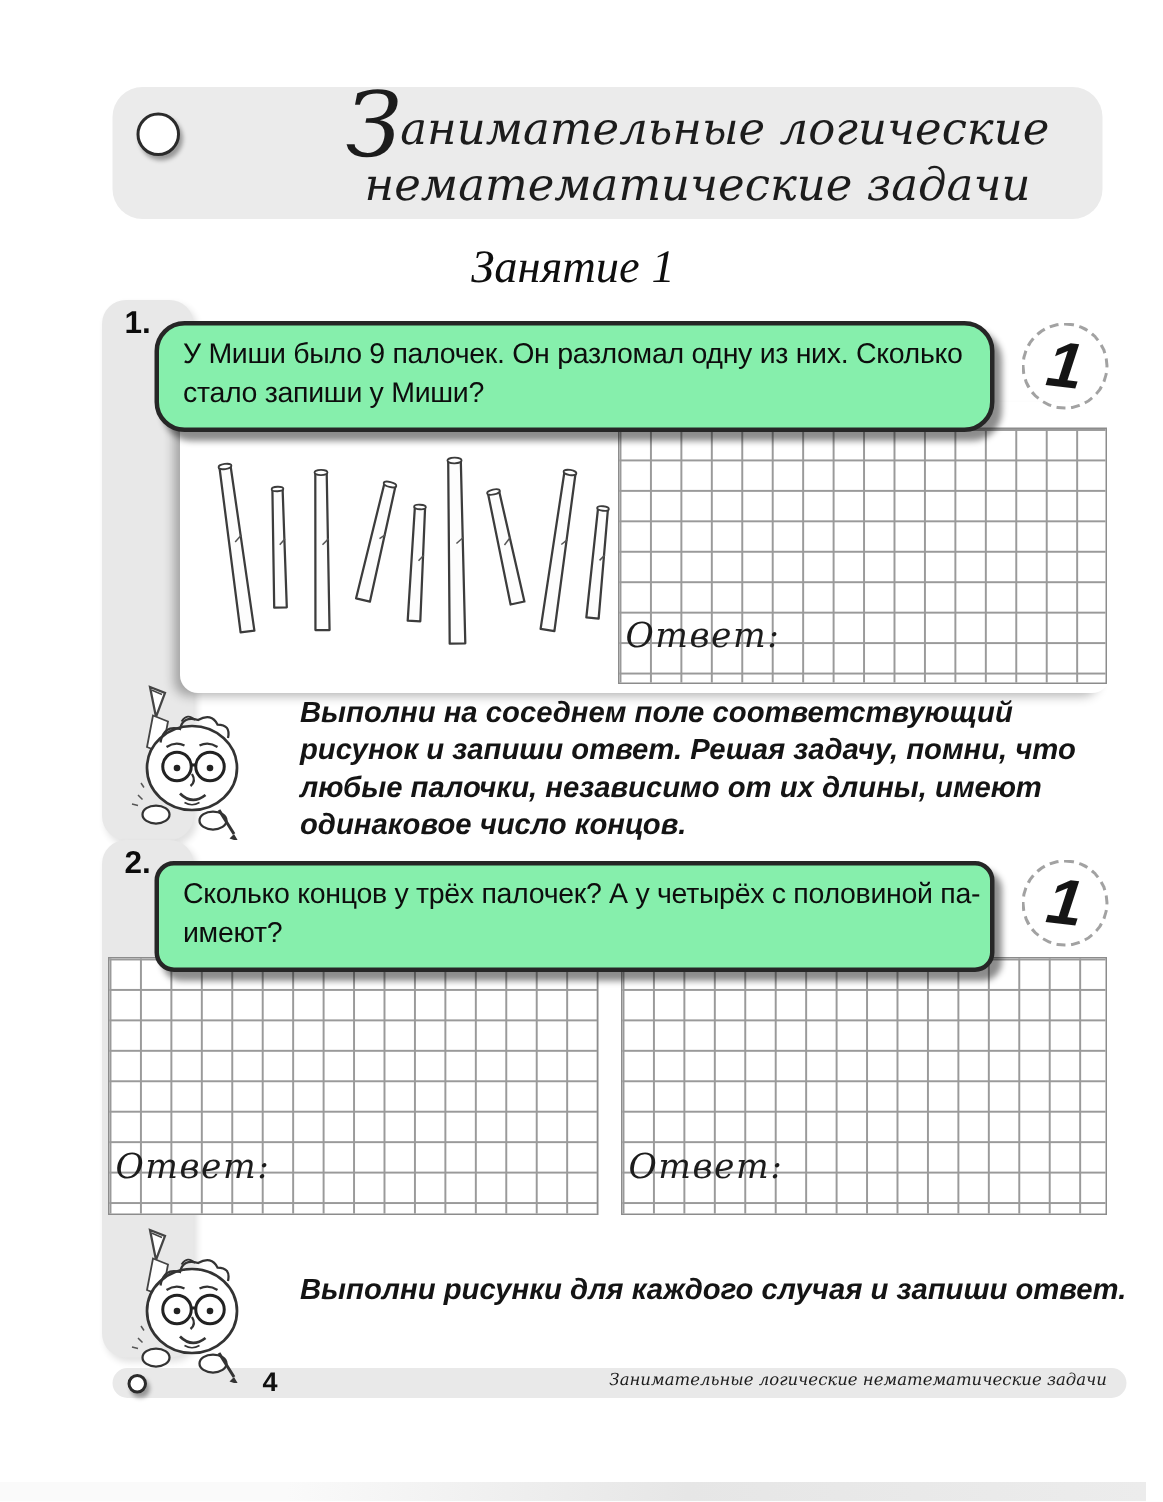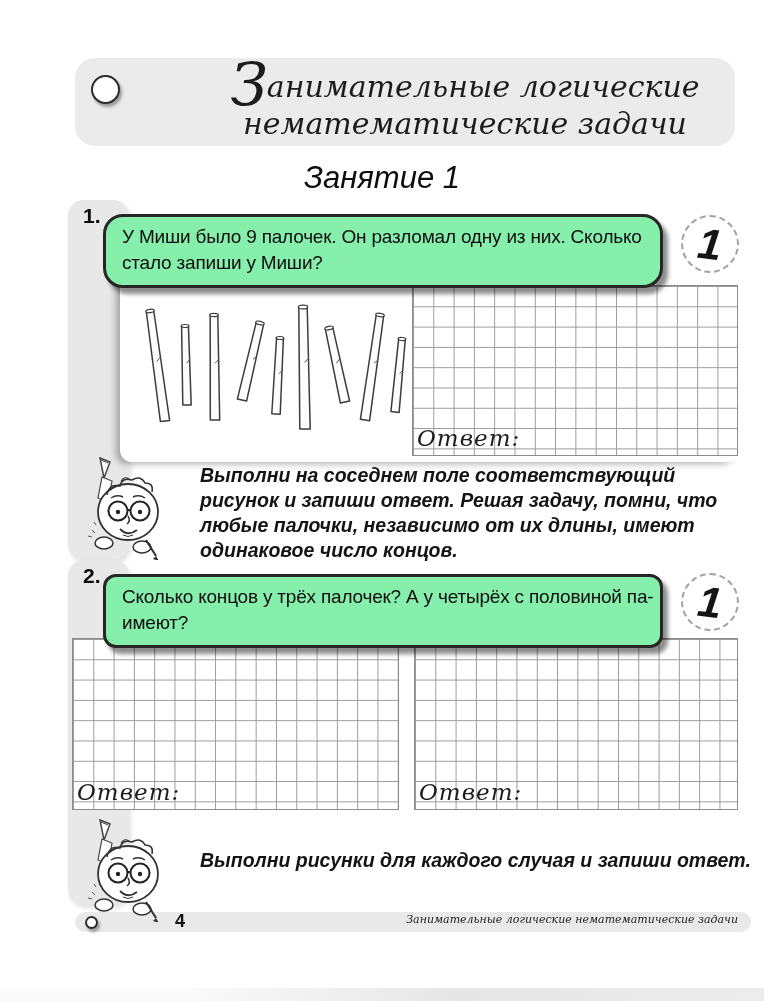--- a/index.html
+++ b/index.html
@@ -15,21 +15,21 @@
   .banner-title{position:absolute;left:110px;top:-12px;width:560px;text-align:center;
           font-family:"DejaVu Serif",serif;font-style:italic;font-size:30px;color:#1c1c1c;
           line-height:37px;}
   .dropcap{font-size:60px;line-height:0;position:relative;top:8px;font-style:italic;
           letter-spacing:-1px;}
   .banner-line{display:block;white-space:nowrap;}
   .banner-line1{padding-top:22px;}
 
   
   .section-title{position:absolute;left:0;top:160px;width:100%;text-align:center;
-          font-family:Liberation Sans, sans-serif;font-style:italic;font-size:31px;color:#0e0e0e;}
+          font-family:Liberation Serif, serif;font-style:italic;font-size:31px;color:#0e0e0e;}
 
   
   .tab{position:absolute;background:#e8e8e8;border-radius:16px;
        box-shadow:2px 3px 5px rgba(0,0,0,.12);z-index:1;}
   .tab1{left:68px;top:200px;width:61px;height:360px;}
   .tab2{left:68px;top:560px;width:61px;height:345px;}
   .tab-num{position:absolute;left:15px;top:4px;font-weight:bold;font-size:21px;color:#0c0c0c;}
 
   
   .bubble{position:absolute;left:103px;background:#86efac;border:3px solid #262626;
@@ -55,21 +55,21 @@
   .sticks{position:absolute;left:8px;top:8px;width:300px;height:180px;}
 
   
   .grid{position:absolute;border:1px solid #8c8c8c;background-color:#fff;
         background-image:linear-gradient(to right,#9a9a9a 1px,transparent 1px),
                          linear-gradient(to bottom,#9a9a9a 1px,transparent 1px);
         background-size:20.3px 20.3px;}
   .grid1{left:292px;top:17px;width:324px;height:169px;}
   .grid2a{left:72px;top:638px;width:325px;height:170px;z-index:2;}
   .grid2b{left:414px;top:638px;width:322px;height:170px;z-index:2;}
-  .answer{position:absolute;left:4px;bottom:4px;font-family:"DejaVu Serif",serif;
+  .answer{position:absolute;left:4px;bottom:18px;font-family:"DejaVu Serif",serif;
         font-style:italic;font-size:23px;letter-spacing:1px;color:#1c1c1c;}
 
   
   .character{position:absolute;width:100px;height:110px;z-index:4;}
   .char1{left:74px;top:450px;}
   .char2{left:74px;top:812px;}
   .instruction{position:absolute;left:200px;width:557px;font-weight:bold;font-style:italic;
         font-size:19.5px;line-height:25px;color:#141414;}
   .ins1{top:463px;}
   .ins2{top:848px;}

